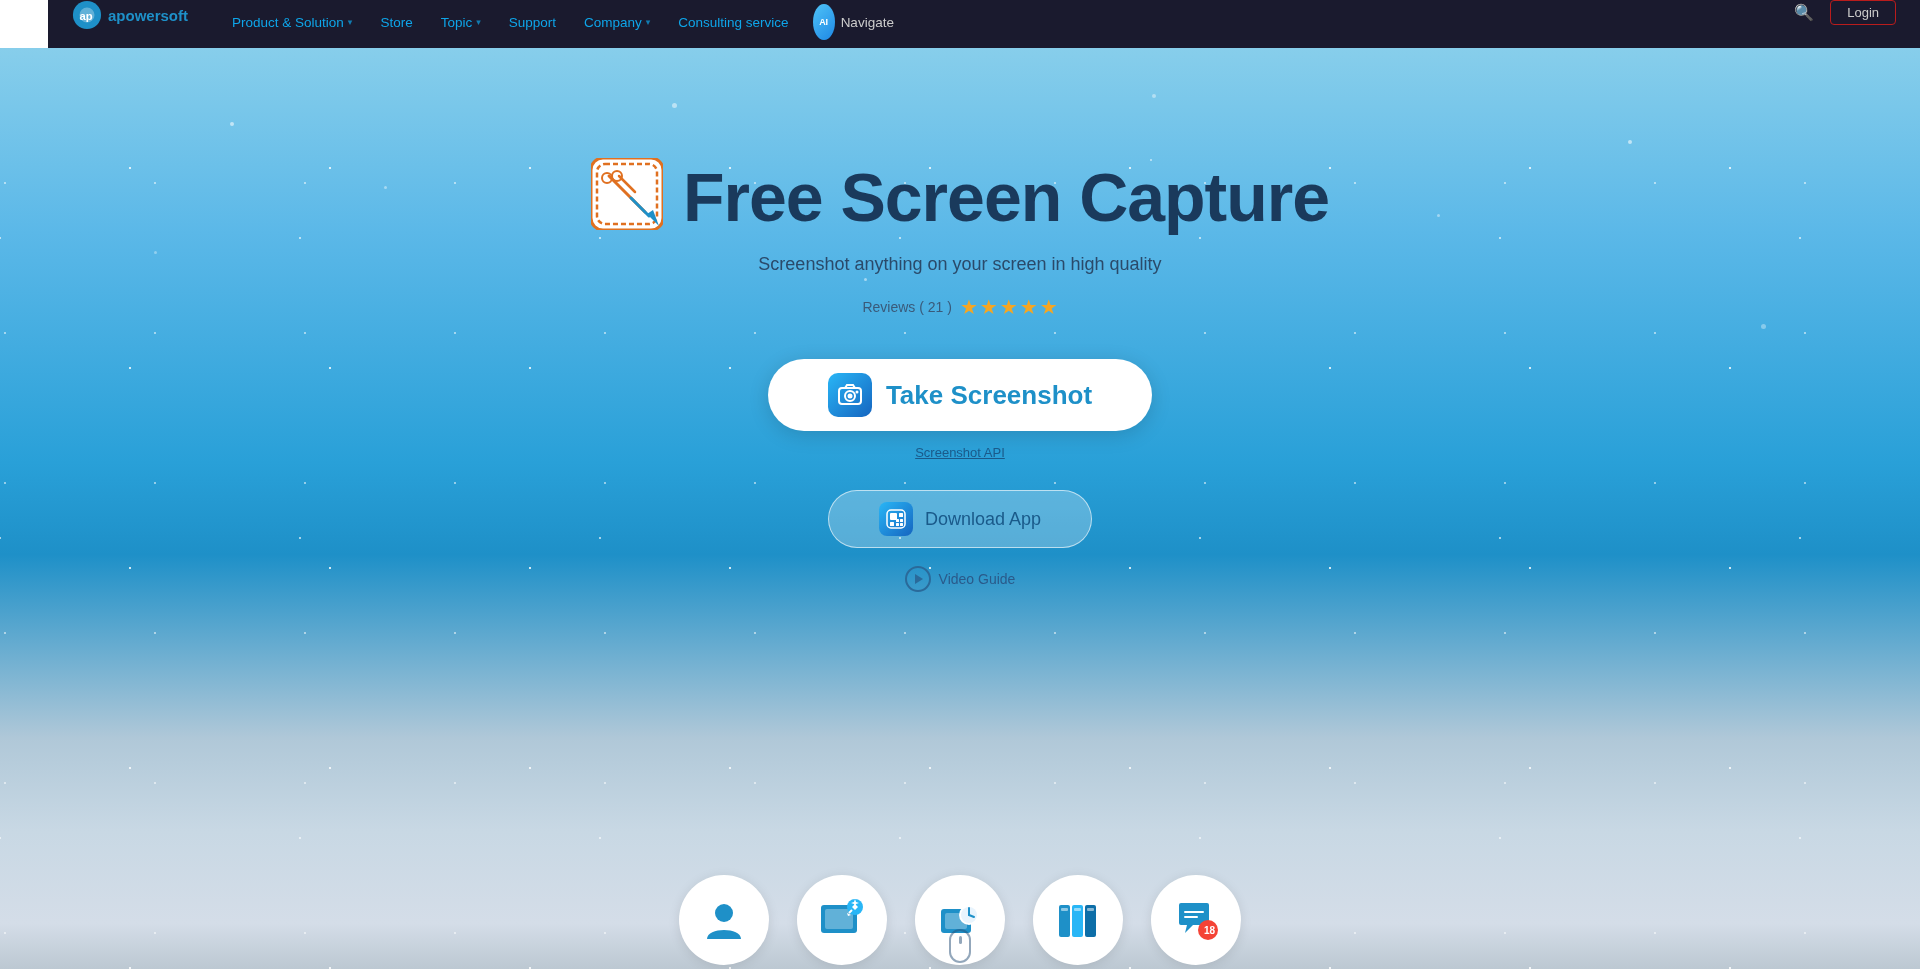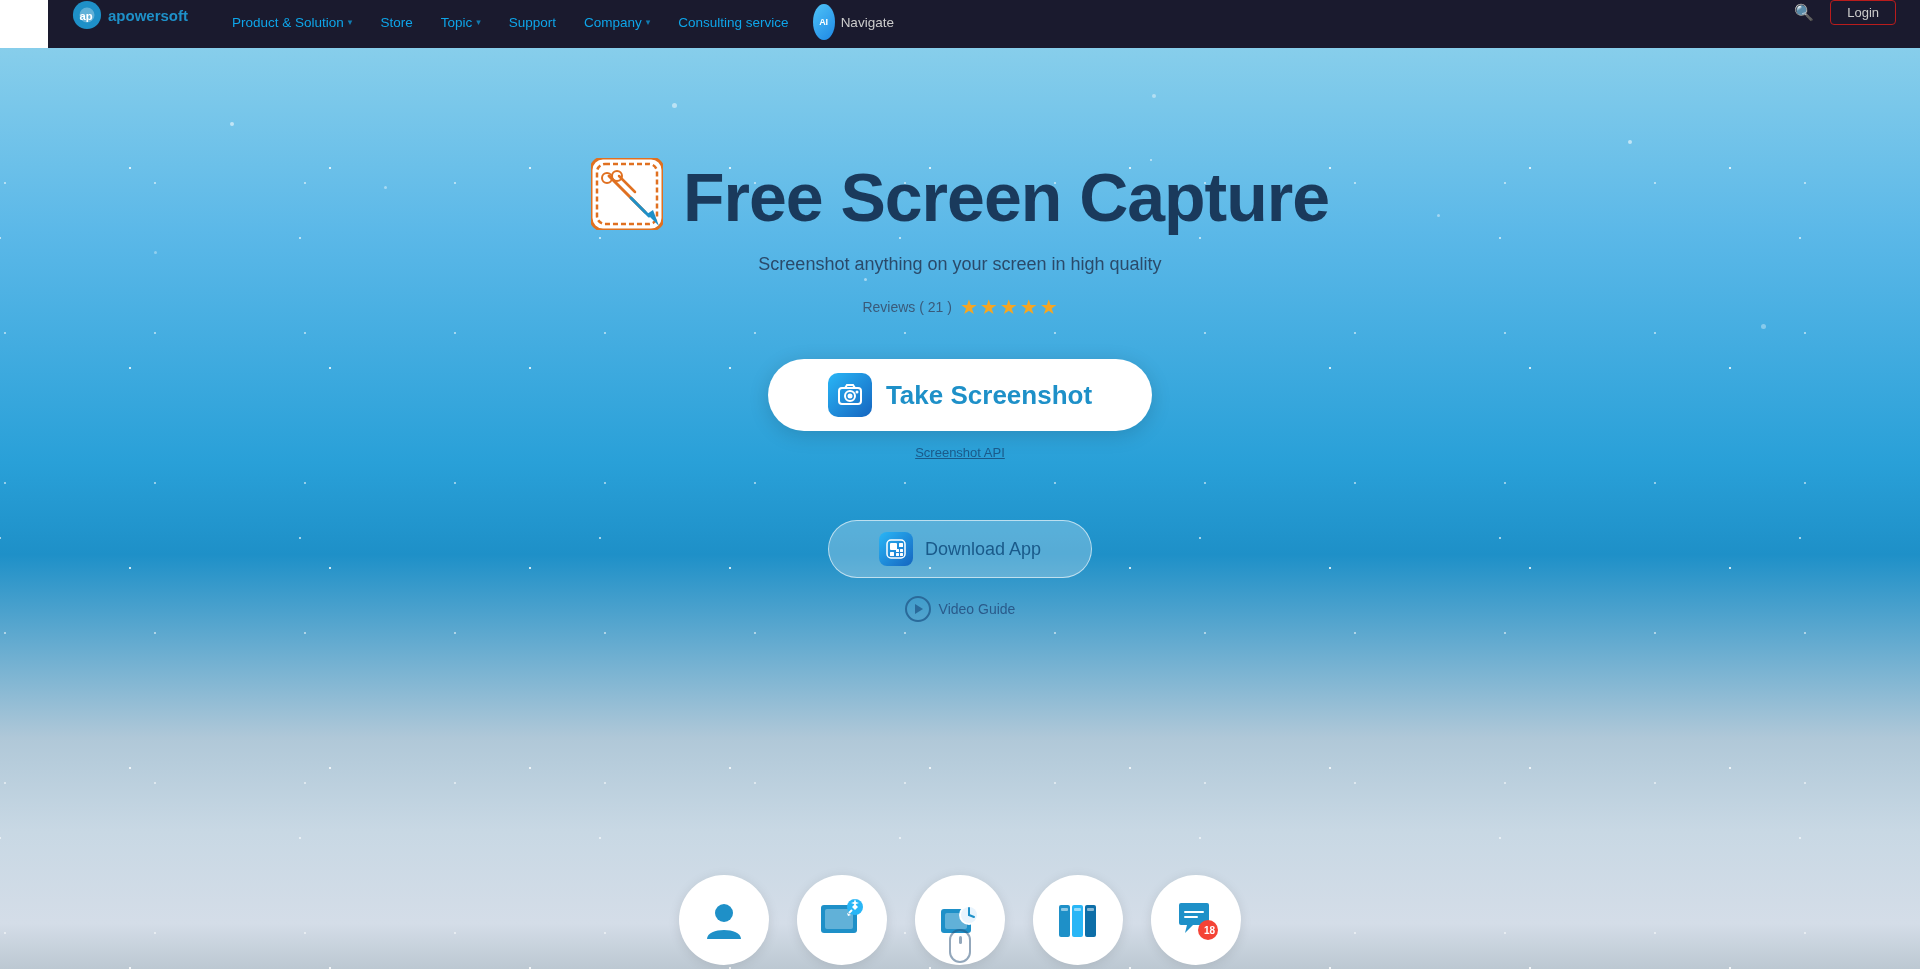--- a/index.html
+++ b/index.html
@@ -217,21 +217,20 @@
       border: 1.5px solid rgba(255,255,255,0.6);
       border-radius: 50px;
       padding: 11px 50px;
       display: flex;
       align-items: center;
       gap: 12px;
       cursor: pointer;
       margin-bottom: 18px;
       min-width: 240px;
       justify-content: center;
-      margin-top: 30px;
     }
     .btn-download-label {
       font-size: 18px;
       color: #1a5a8a;
       font-weight: 500;
     }
     .download-icon-wrap {
       width: 34px;
       height: 34px;
       background: linear-gradient(135deg, #29b6f6, #1565c0);

